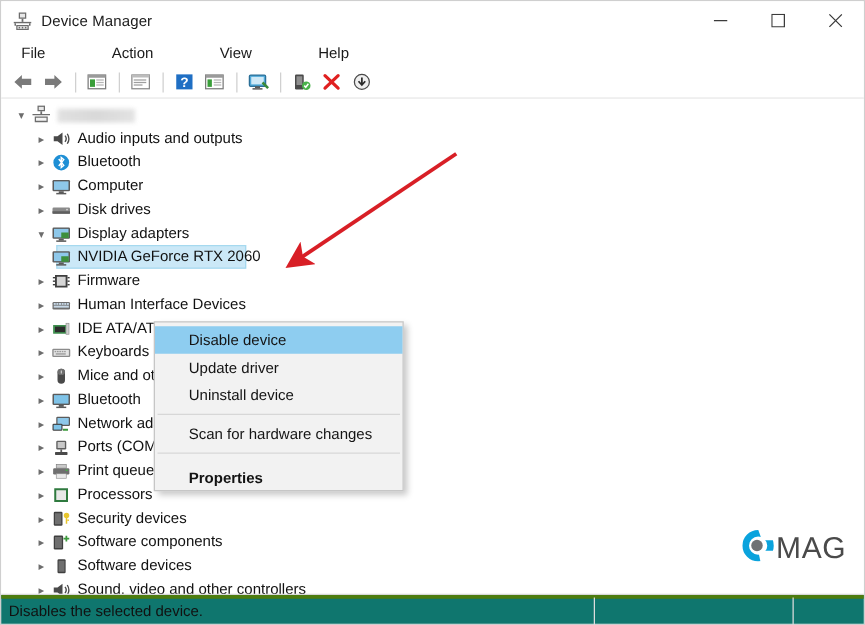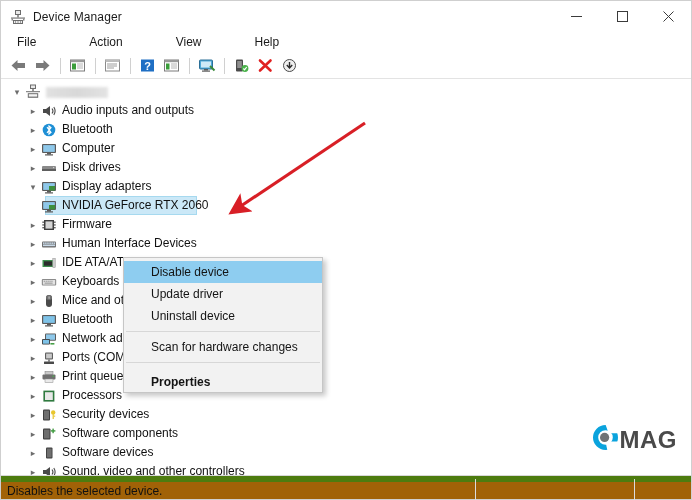--- a/index.html
+++ b/index.html
@@ -129,29 +129,29 @@
 
   
   .arrow { position: absolute; left: 0; top: 0; z-index: 30; pointer-events: none; }
 
   
   .watermark {
     position: absolute; right: 14px; bottom: 20px;
     display: flex; align-items: center; z-index: 10;
   }
   .wm-text {
-    font-size: 24px; font-weight: bold; color: #4a4a4a;
+    font-size: 24px; font-weight: normal; color: #4a4a4a;
     letter-spacing: .5px; margin-left: 1px;
   }
 
   
   .statusbar {
     height: 23px; flex: 0 0 23px;
     display: flex; align-items: center;
-    background: #a16207; border-top: 6px solid #4d7c0f; gap: 24px;
+    background: #0f766e; border-top: 3px solid #4d7c0f; gap: 24px;
   }
   .sb-panel {
     height: 23px; display: flex; align-items: center;
     padding-left: 6px; font-size: 12px; color: #111;
     border-right: 1px solid #dcdcdc;
   }
   .sb-panel.main { flex: 0 0 475px; }
   .sb-panel.mid  { flex: 0 0 135px; }
   .sb-panel.end  { flex: 1 1 auto; border-right: none; }
 </style>

